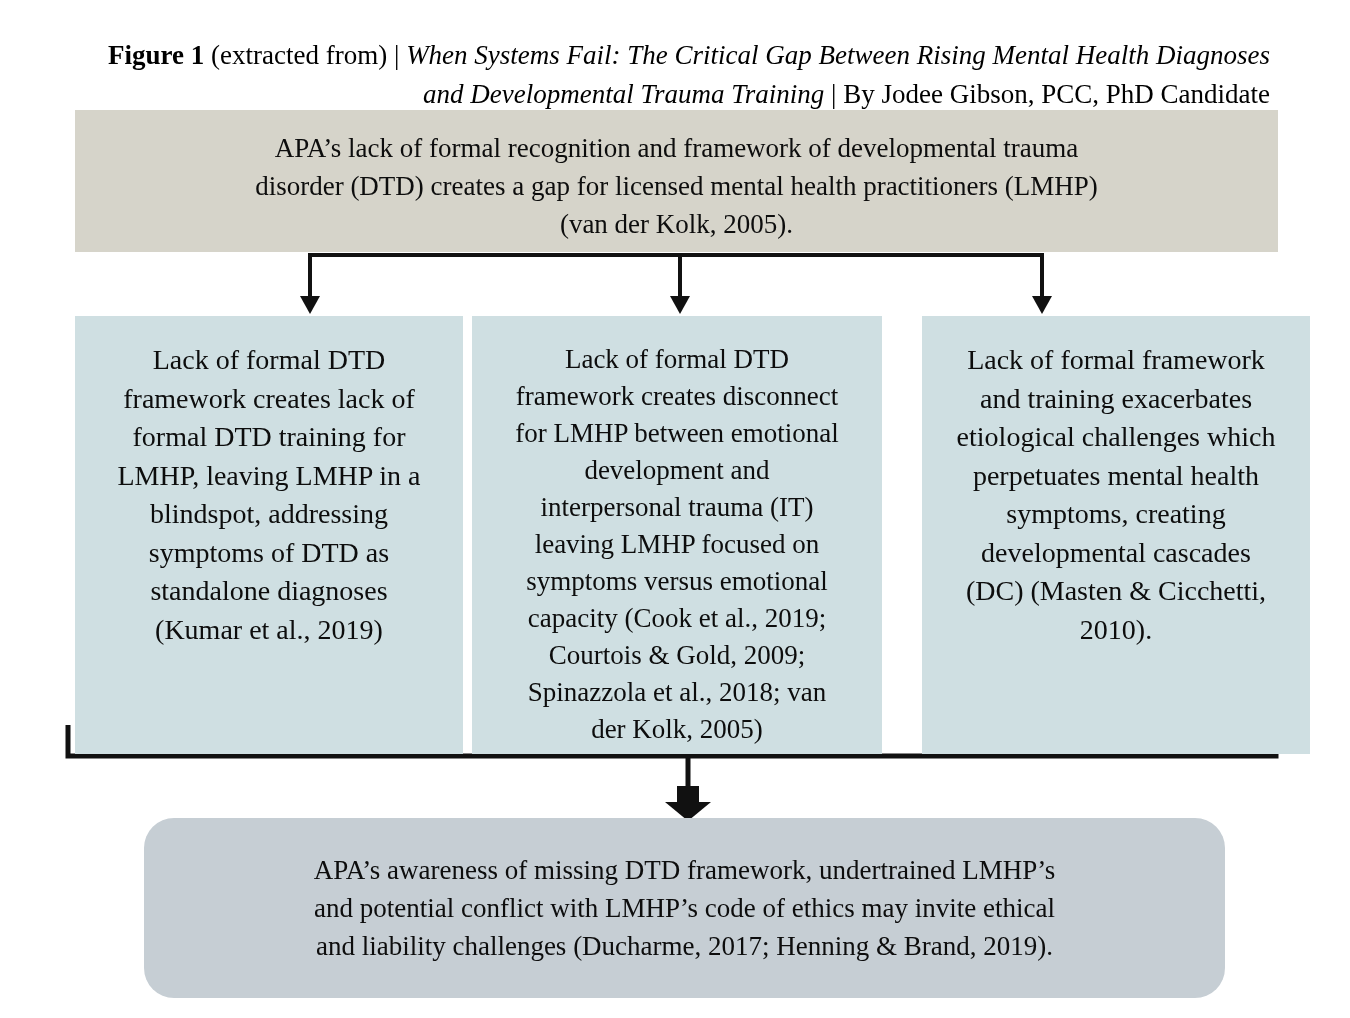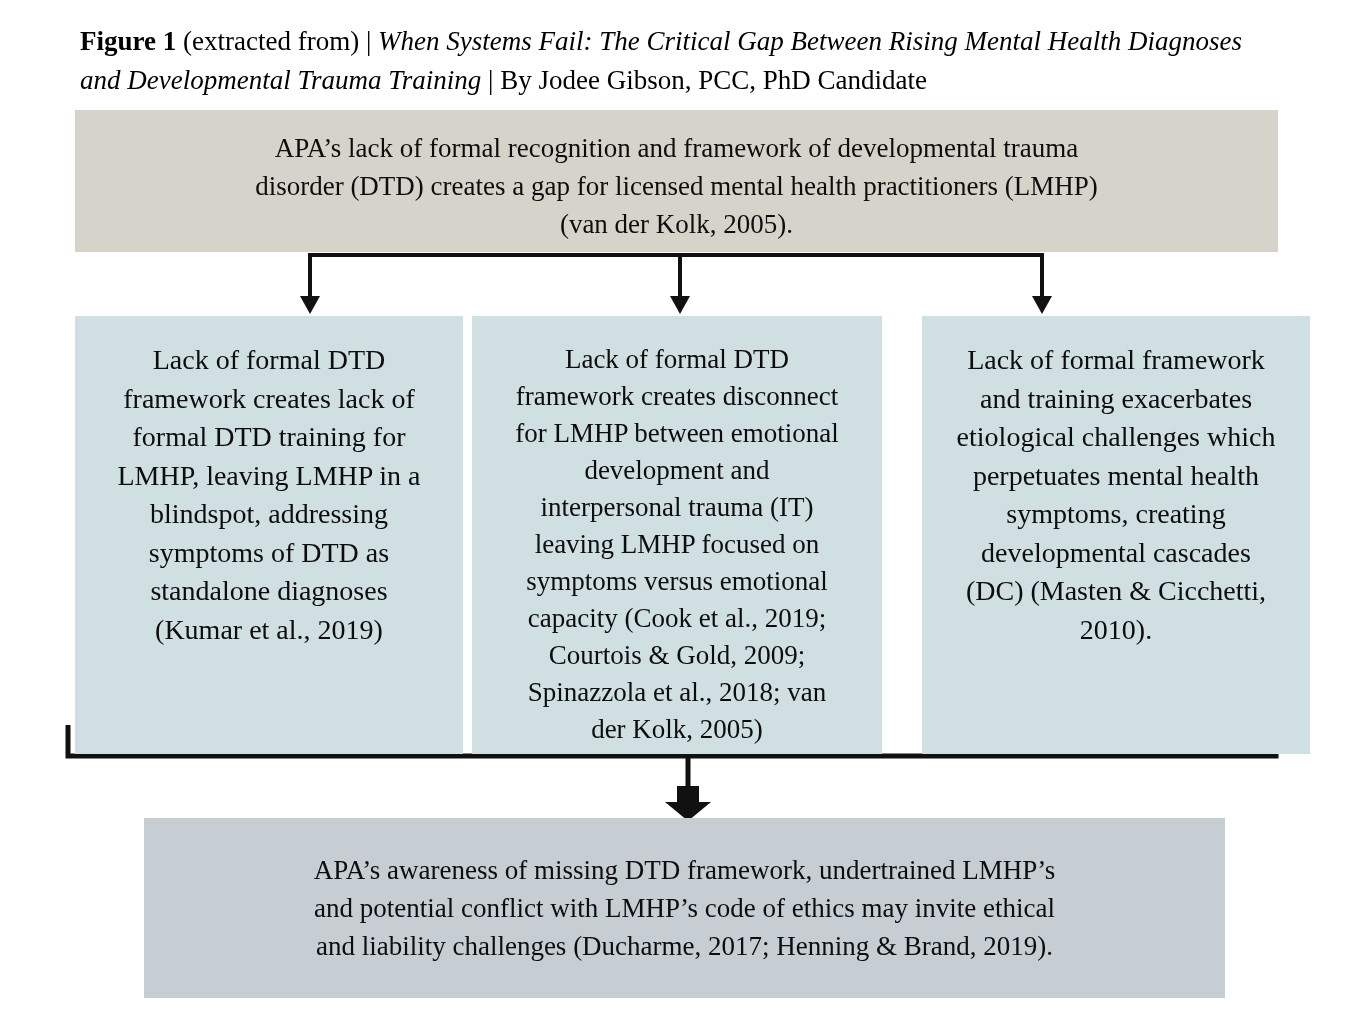--- a/index.html
+++ b/index.html
@@ -11,25 +11,25 @@
     position: relative;
     width: 1350px;
     height: 1018px;
     background: #ffffff;
     font-family: "Liberation Serif", "DejaVu Serif", serif;
     color: #0d0d0d;
     overflow: hidden;
   }
   .figure-title {
     position: absolute;
-    top: 22px;
+    top: 36px;
     left: 50%;
     transform: translateX(-50%);
     width: 1190px;
-    text-align: left;
+    text-align: right;
     font-size: 27px;
     line-height: 39px;
     color: #000000;
   }
   .figure-title .bold   { font-weight: bold; }
   .figure-title .italic { font-style: italic; }
 
   .box {
     position: absolute;
     box-sizing: border-box;
@@ -55,20 +55,21 @@
   .branch-left  { left: 75px;  width: 388px; font-size: 28px; line-height: 38.5px; }
   .branch-mid   { left: 472px; width: 410px; font-size: 27px; line-height: 37px; }
   .branch-right { left: 922px; width: 388px; font-size: 28px; line-height: 38.5px; }
   .bottom-box {
     left: 144px; top: 818px;
     width: 1081px; height: 180px;
     background: #c6ced4;
     font-size: 27px;
     line-height: 38px;
     padding-top: 33px;
+    border-radius: 30px;
   }
   .connectors {
     position: absolute;
     left: 0; top: 0;
     width: 1350px;
     height: 1018px;
     pointer-events: none;
   }
 </style>
 </head>

